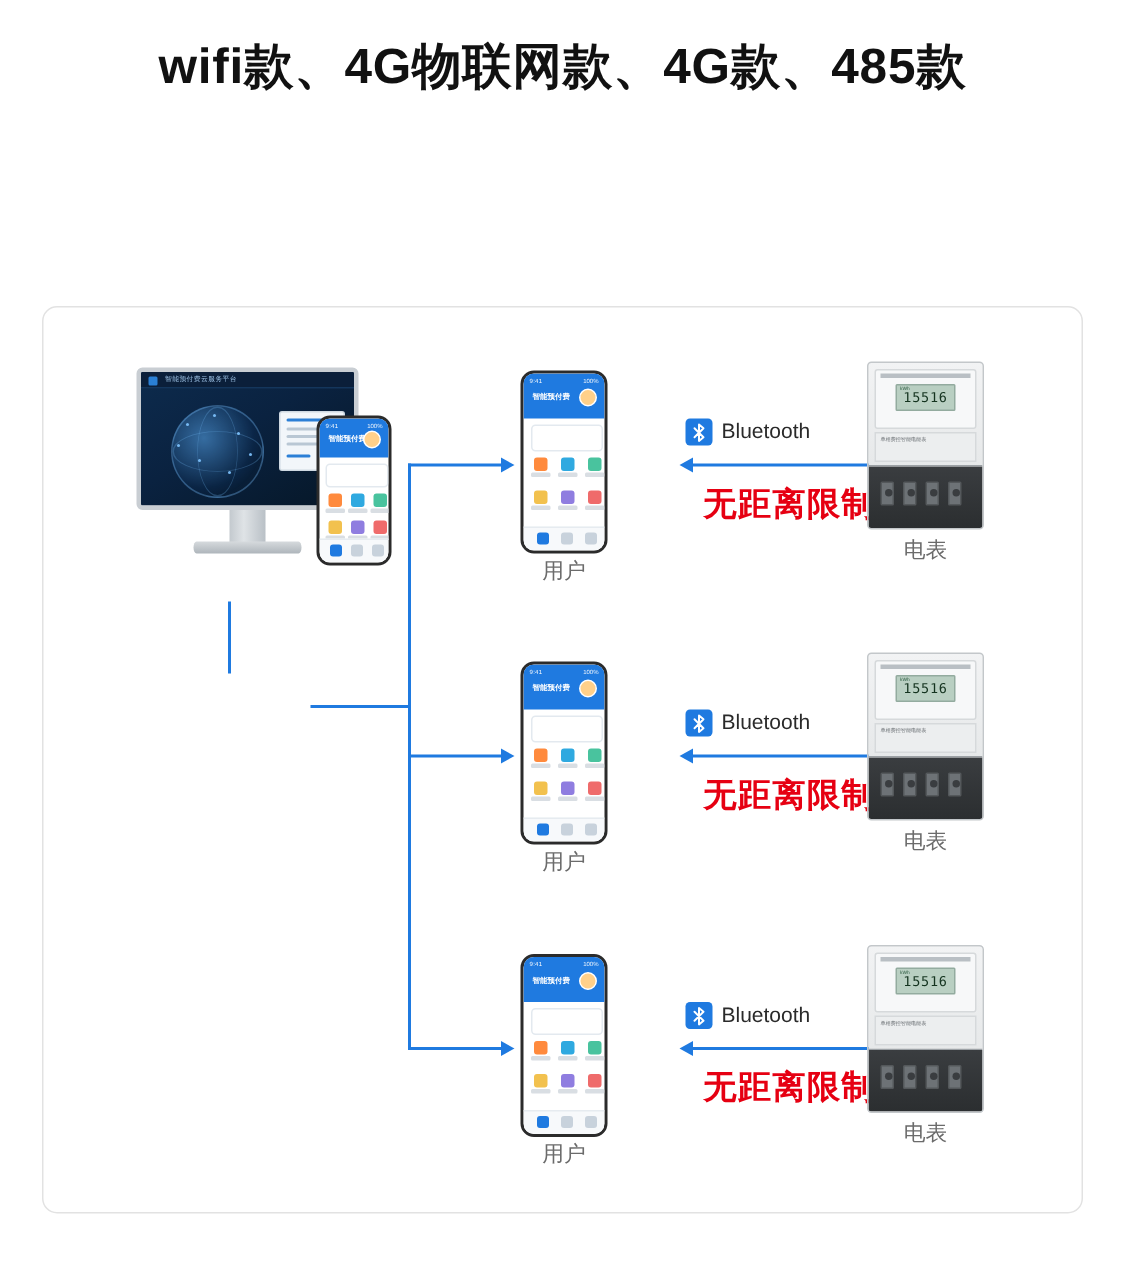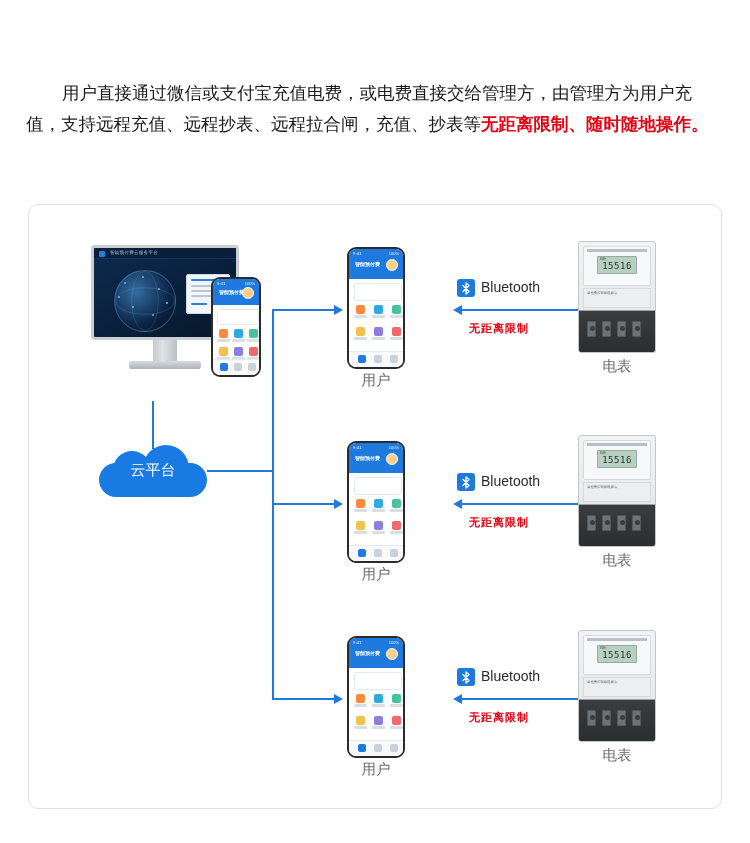--- a/index.html
+++ b/index.html
@@ -281,21 +281,21 @@
     background: #1f7ae0;
     border-radius: 3px;
   }
   .bt-badge svg { position: absolute; left: 4px; top: 2.5px; }
   .bt-text {
     position: absolute;
     font-size: 14px; color: #2a2a2a;
   }
   .nodist {
     position: absolute;
-    font-size: 11px; font-weight: bold; color: #e60012;
+    font-size: 22px; font-weight: bold; color: #e60012;
     letter-spacing: 1px;
   }
 
   .line-h {
     position: absolute;
     height: 2px;
     background: #1f7ae0;
   }
   .line-v {
     position: absolute;
@@ -309,24 +309,22 @@
     border-bottom: 5px solid transparent;
   }
   .arrow-right { border-left: 9px solid #1f7ae0; }
   .arrow-left  { border-right: 9px solid #1f7ae0; }
 </style>
 </head>
 <body>
 
 <div id="page">
 
-
-  <div class="subtitle">
-    <span>用户直接通过微信或支付宝充值电费，或电费直接交给管理方，由管理方为用户充值，支持远程充值、远程抄表、远程拉合闸，充值、抄表等</span><span class="hl">无距离限制、随时随地操作。</span>
-  </div>
+  <div class="title">wifi款、4G物联网款、4G款、485款</div>
+
 
   <div class="panel">
 
     <div class="abs monitor-wrap">
       <div class="monitor-screen">
         <div class="mon-topbar">
           <div class="mt-dot"></div>
           <div class="mt-text">智能预付费云服务平台</div>
         </div>
         <div class="globe"></div>
@@ -381,26 +379,20 @@
         <div class="ph-icon" style="background:#ef6b6b"></div>
         <div class="ph-icon-label"></div>
       </div>
       <div class="ph-bottom">
         <div class="ph-bt-item on" style="left:7px"></div>
         <div class="ph-bt-item" style="left:21px"></div>
         <div class="ph-bt-item" style="left:35px"></div>
       </div>
     </div>
 
-    <div class="cloud">
-      <div class="c-b1"></div>
-      <div class="c-b2"></div>
-      <div class="c-body"></div>
-      <div class="cloud-label">云平台</div>
-    </div>
 
     <div class="line-v" style="left:123px;top:196px;height:48px;"></div>
 
     <div class="line-h" style="left:178px;top:265px;width:66px;"></div>
     <div class="line-v" style="left:243px;top:104px;height:390px;"></div>
 
     <div class="line-h" style="left:243px;top:104px;width:63px;"></div>
     <div class="arrow-right" style="left:305px;top:100px;"></div>
 
     <div class="line-h" style="left:243px;top:298px;width:63px;"></div>

